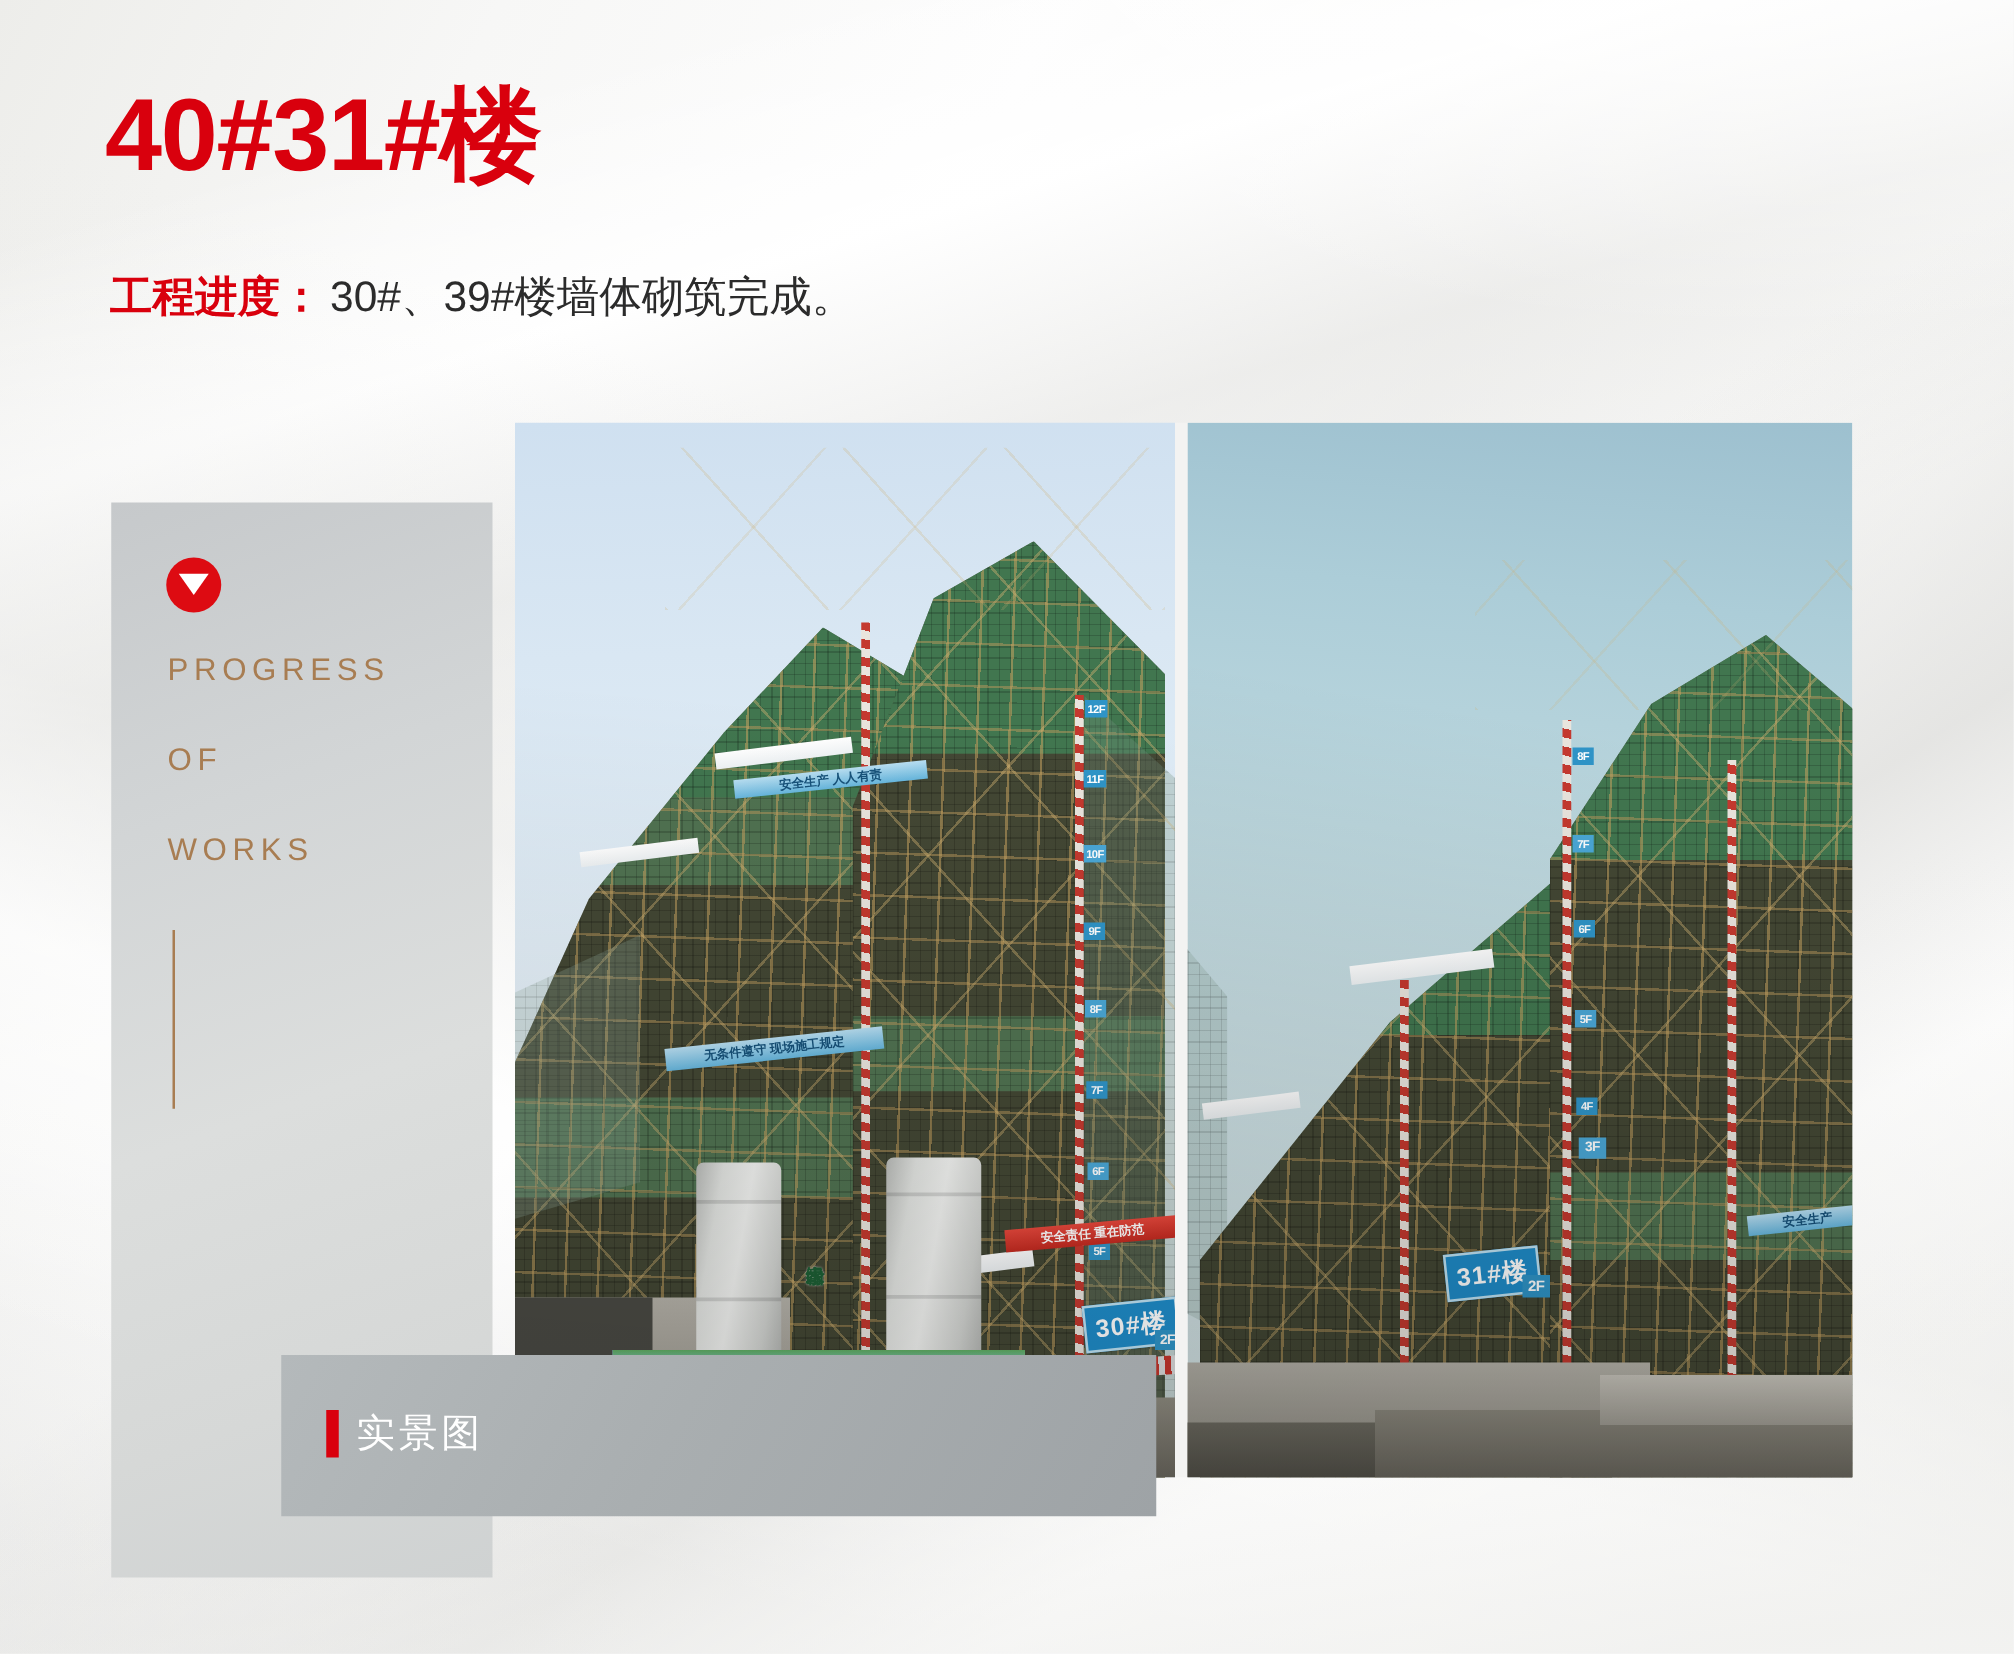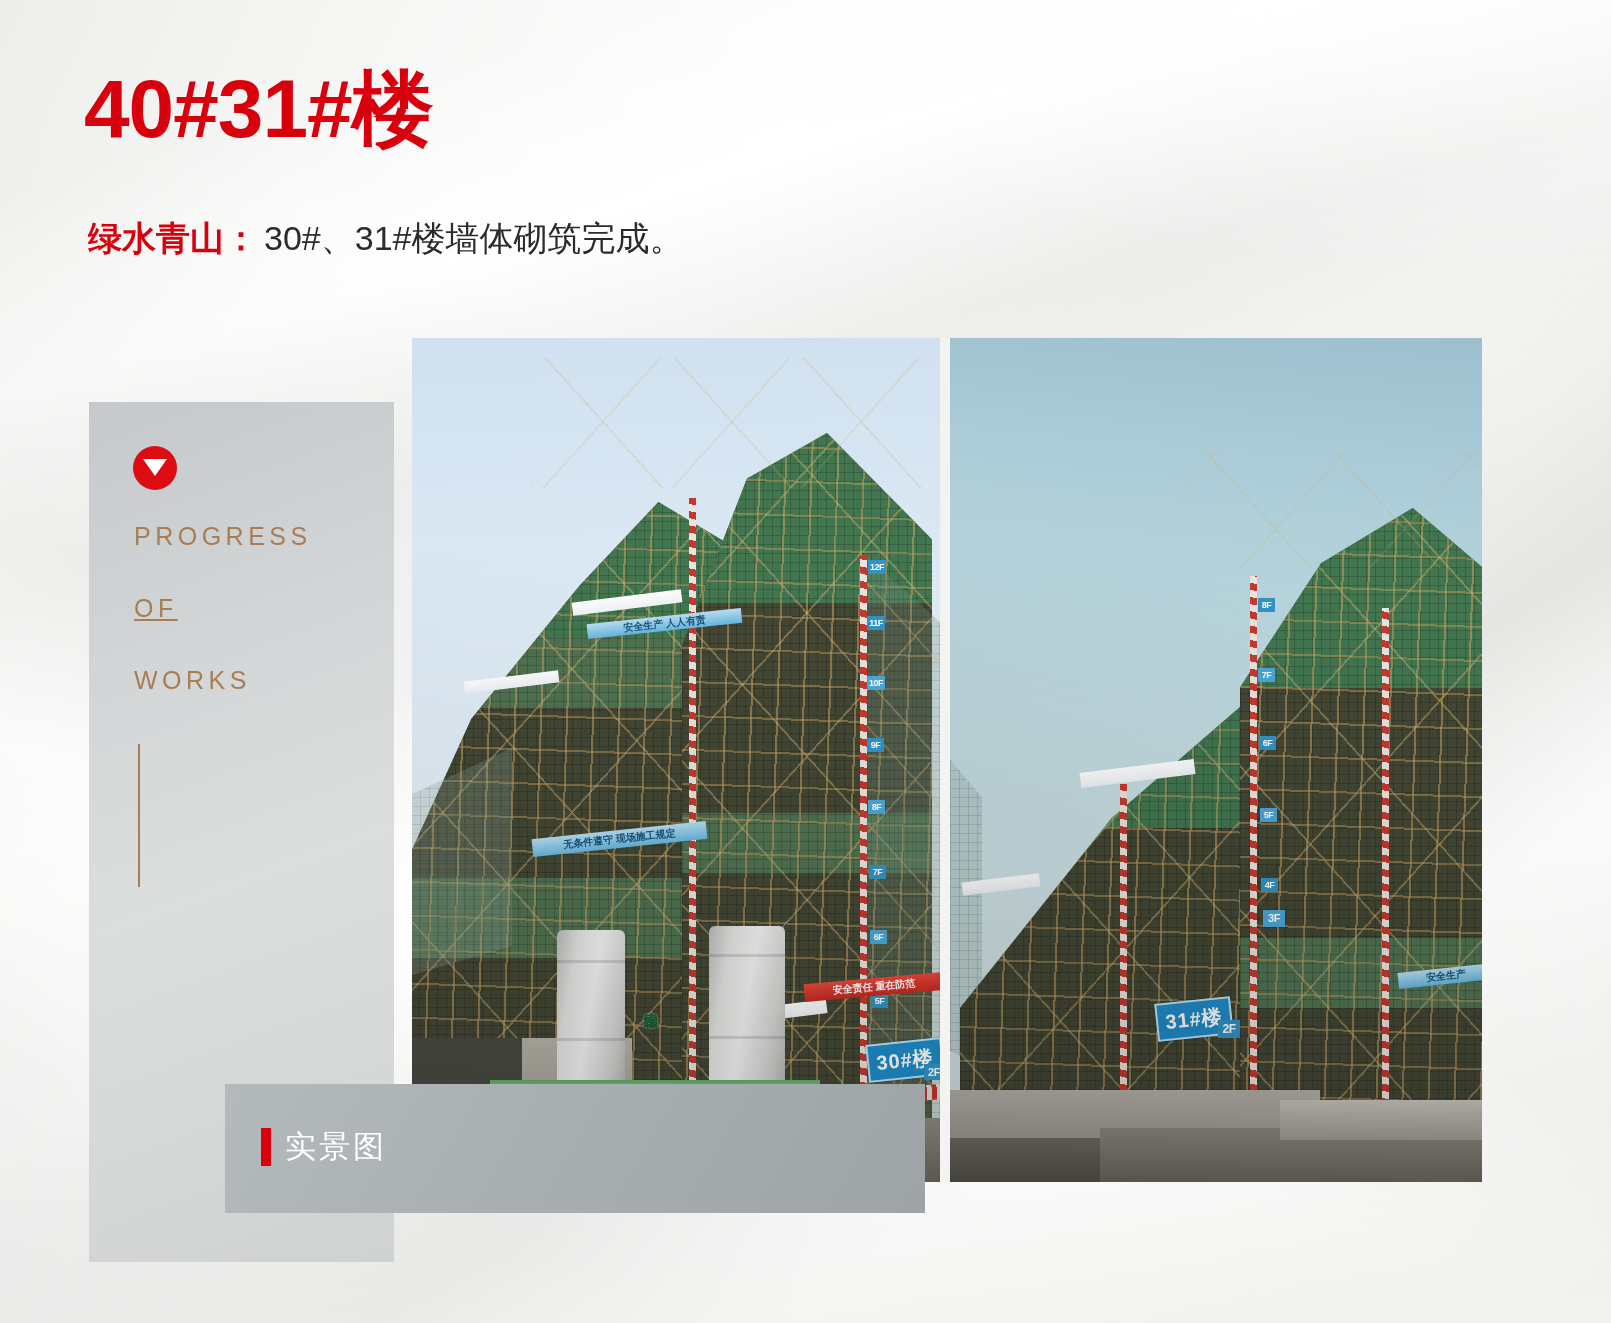--- a/index.html
+++ b/index.html
@@ -136,21 +136,21 @@
   .panel-en {
     position: absolute;
     left: 45px;
     font-size: 25px;
     letter-spacing: 4.5px;
     color: #a87d52;
     font-weight: normal;
     white-space: nowrap;
   }
   .panel-en.l1 { top: 120px; }
-  .panel-en.l2 { top: 192px; text-decoration: underline; }
+  .panel-en.l2 { top: 192px; }
   .panel-en.l3 { top: 264px; }
   .panel-rule {
     position: absolute;
     left: 49px;
     top: 342px;
     width: 2px;
     height: 143px;
     background: #a87d52;
   }
 
@@ -408,21 +408,21 @@
   <div class="bg-wave w2"></div>
   <div class="bg-wave w3"></div>
   <div class="bg-wave w4"></div>
   <div class="bg-wave w5"></div>
   <div class="bg-wave w6"></div>
 </div>
 
 <div class="headline">40#31#楼</div>
 
 <div class="subline">
-  <span class="sub-label">绿水青山：</span><span class="sub-body">30#、31#楼墙体砌筑完成。</span>
+  <span class="sub-label">工程进度：</span><span class="sub-body">30#、39#楼墙体砌筑完成。</span>
 </div>
 
 <div class="side-panel">
   <div class="panel-icon">
     <div class="tri"></div>
   </div>
   <div class="panel-en l1">PROGRESS</div>
   <div class="panel-en l2">OF</div>
   <div class="panel-en l3">WORKS</div>
   <div class="panel-rule"></div>

